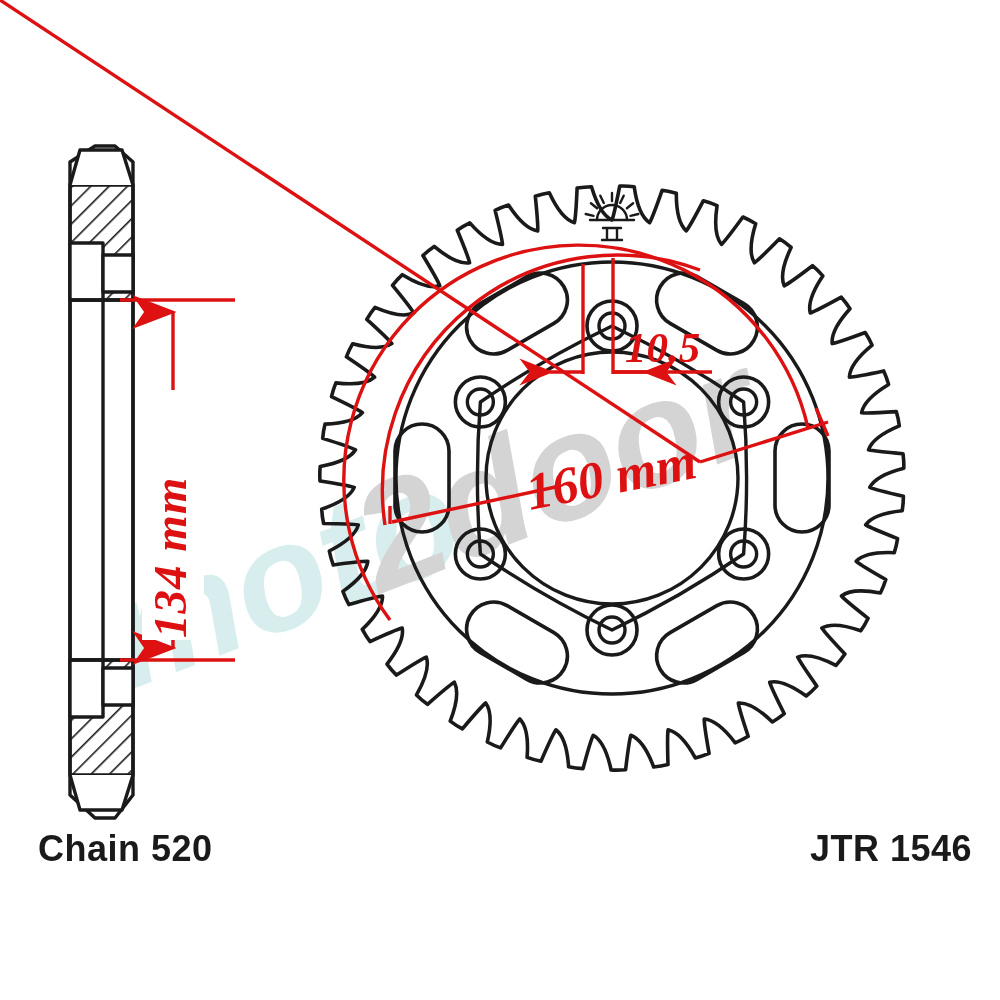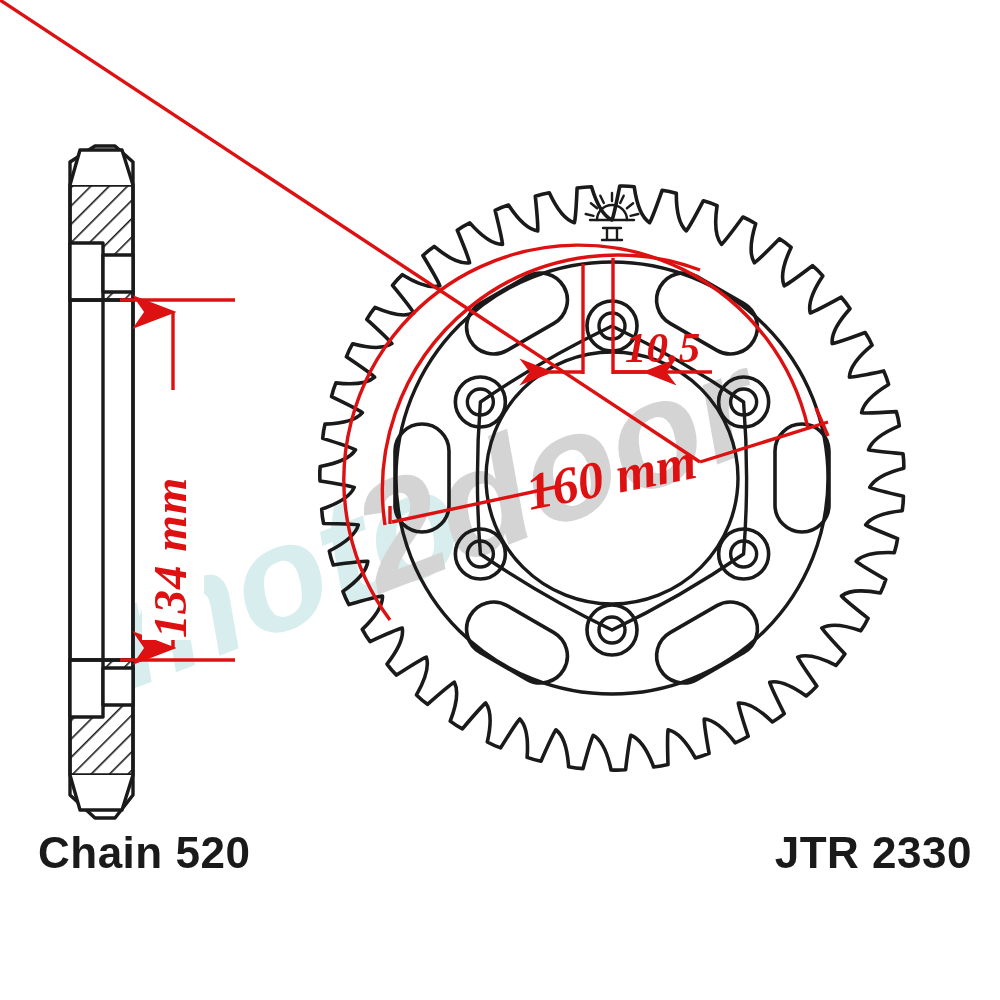--- a/index.html
+++ b/index.html
@@ -12,21 +12,21 @@
   svg.layer{position:absolute;left:0;top:0;width:1000px;height:1000px;overflow:visible;}
 
   
   .caption-row{
     position:absolute;left:0;top:828px;width:1000px;height:70px;
   }
   .caption{
     position:absolute;
     font-family:"Liberation Sans", sans-serif;
     font-weight:bold;
-    font-size:44px;
+    font-size:36px;
     color:#1a1a1a;
     letter-spacing:0.5px;
     white-space:nowrap;
   }
   #chain-label{left:38px;top:0;}
   #part-label{right:28px;top:0;}
 </style>
 </head>
 <body>
 
@@ -162,16 +162,16 @@
 
       <line x1="550" y1="372" x2="583" y2="372" marker-start="url(#arrSm)"></line>
       <line x1="646" y1="372" x2="613" y2="372" marker-start="url(#arrSm)"></line>
       <line x1="613" y1="372" x2="712" y2="372"></line>
     </g>
     <text x="625" y="362" font-family="Liberation Serif, serif" font-style="italic" font-weight="bold" font-size="43" fill="#dd1111">10.5</text>
   </svg>
 
   <div class="caption-row">
     <div class="caption" id="chain-label">Chain 520</div>
-    <div class="caption" id="part-label">JTR 2330</div>
+    <div class="caption" id="part-label">JTR 1546</div>
   </div>
 
 </div>
 
 </body></html>

